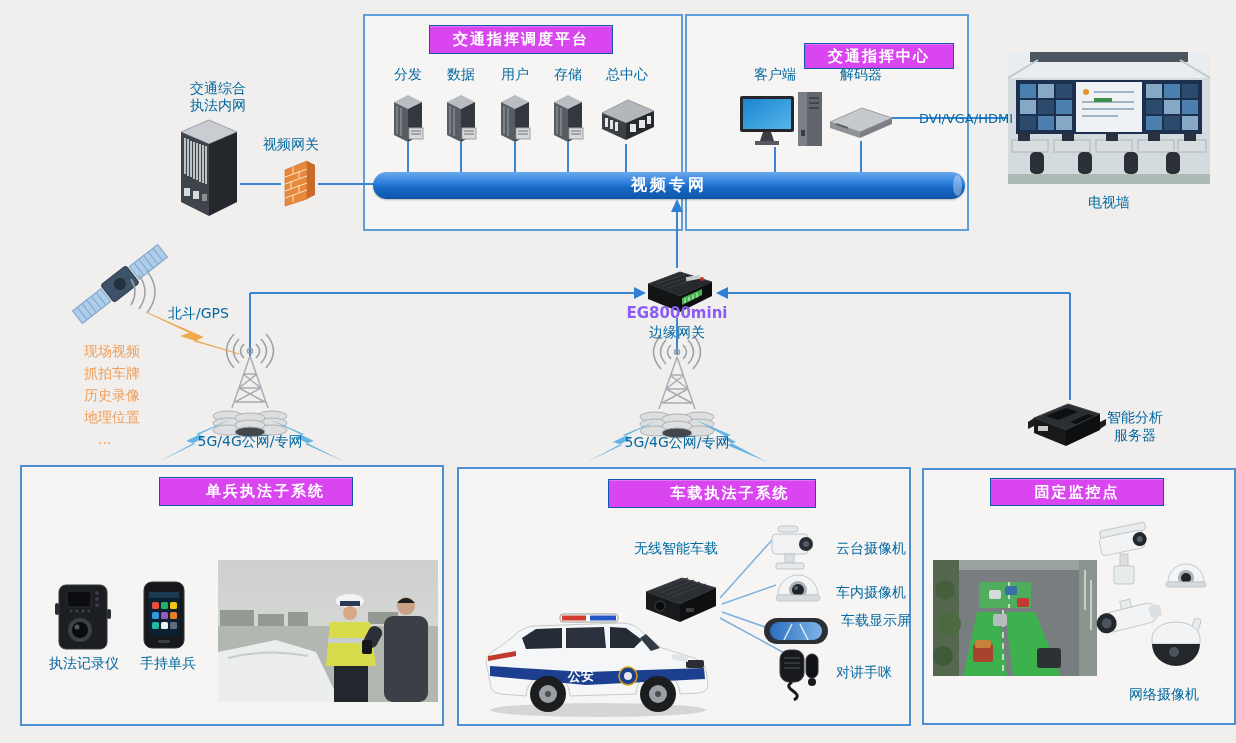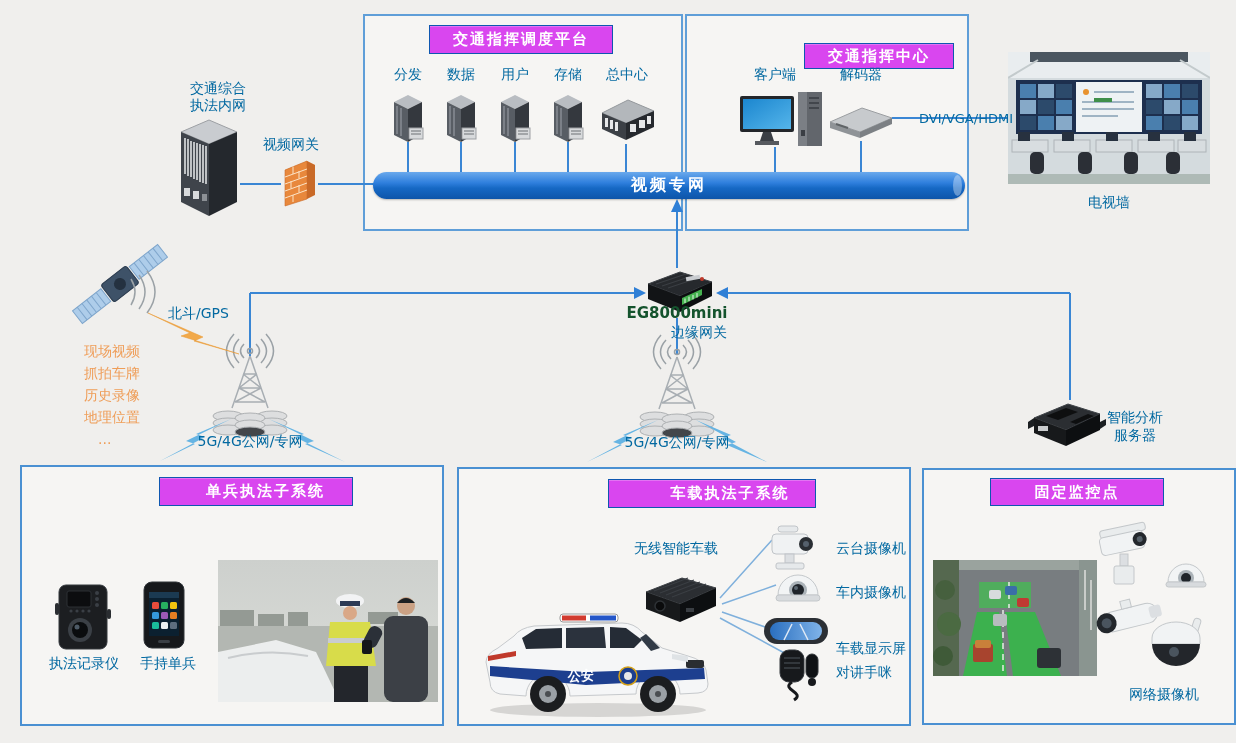--- a/index.html
+++ b/index.html
@@ -503,35 +503,35 @@
   <div class="lbl left" style="left:168px;top:287px;width:80px;margin-top:18px;">北斗/GPS</div>
 
   <div class="features">
     <div>现场视频</div>
     <div>抓拍车牌</div>
     <div>历史录像</div>
     <div>地理位置</div>
     <div style="padding-left:14px;">...</div>
   </div>
 
-  <div class="lbl" style="left:612px;top:305px;width:130px;font-weight:700;font-size:15px;color:#14532d;">EG8000mini</div>
-  <div class="lbl" style="left:627px;top:324px;width:100px;text-align:right;">边缘网关</div>
+  <div class="lbl" style="left:612px;top:305px;width:130px;font-weight:700;font-size:15px;color:#8b5cf6;">EG8000mini</div>
+  <div class="lbl" style="left:627px;top:324px;width:100px;">边缘网关</div>
 
   <div class="lbl" style="left:180px;top:433px;width:140px;">5G/4G公网/专网</div>
   <div class="lbl" style="left:607px;top:434px;width:140px;">5G/4G公网/专网</div>
 
   <div class="lbl" style="left:1098px;top:408px;width:74px;line-height:18px;">
     <div>智能分析</div>
     <div>服务器</div>
   </div>
 
   <div class="lbl" style="left:36px;top:655px;width:96px;">执法记录仪</div>
   <div class="lbl" style="left:130px;top:655px;width:76px;">手持单兵</div>
 
   <div class="lbl" style="left:628px;top:540px;width:96px;">无线智能车载</div>
   <div class="lbl left" style="left:836px;top:540px;width:80px;">云台摄像机</div>
   <div class="lbl left" style="left:836px;top:584px;width:80px;">车内摄像机</div>
-  <div class="lbl left" style="left:836px;top:640px;width:80px;">车载显示屏</div>
+  <div class="lbl left" style="left:836px;top:612px;width:80px;text-align:center;">车载显示屏</div>
   <div class="lbl left" style="left:836px;top:664px;width:80px;">对讲手咪</div>
 
   <div class="lbl" style="left:1122px;top:686px;width:84px;">网络摄像机</div>
 
 </div>
 
 </body></html>

